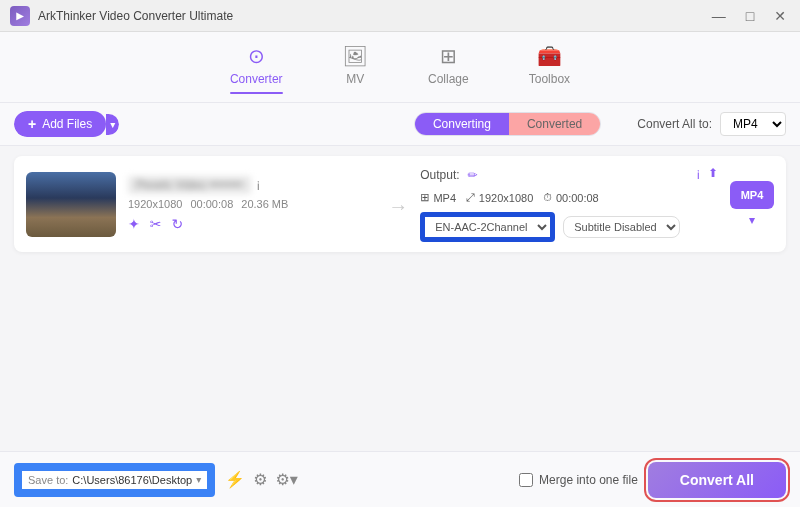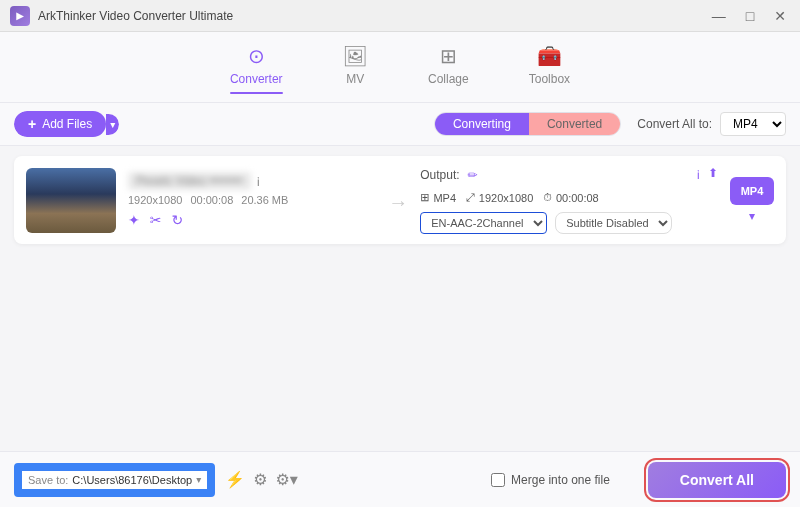--- a/index.html
+++ b/index.html
@@ -139,21 +139,21 @@
       background: #fca5a5;
     }
     .converting-tab.active {
       background: #8b5cf6;
       color: white;
     }
     .convert-all-to {
       display: flex;
       align-items: center;
       gap: 8px;
-      margin-left: 4px;
+      margin-left: 24px;
       font-size: 12px;
       color: #555;
     }
     .format-select {
       border: 1px solid #ddd;
       border-radius: 4px;
       padding: 3px 8px;
       font-size: 12px;
       background: white;
       cursor: pointer;
@@ -286,21 +286,21 @@
       font-size: 11px;
       color: #555;
     }
     .output-row2 {
       display: flex;
       align-items: center;
       gap: 8px;
       margin-top: 8px;
     }
     .audio-select {
-      border: 1px solid #1d4ed8;
+      border: 5px solid #1d4ed8;
       border-radius: 4px;
       padding: 3px 6px;
       font-size: 11px;
       background: white;
       color: #555;
       cursor: pointer;
     }
     .subtitle-select {
       border: 1px solid #ddd;
       border-radius: 8px;
@@ -394,21 +394,20 @@
       background: linear-gradient(135deg, #a07de0, #8b5cf6);
       color: white;
       border: none;
       border-radius: 8px;
       padding: 10px 32px;
       font-size: 14px;
       font-weight: 600;
       cursor: pointer;
       outline: 2px solid #e05252;
       outline-offset: 2px;
-      margin-left: 28px;
     }
 
     .main-area {
       position: relative;
       height: calc(507px - 32px - 64px - 42px - 56px);
       overflow: hidden;
     }
   </style>
 </head>
 <body>

